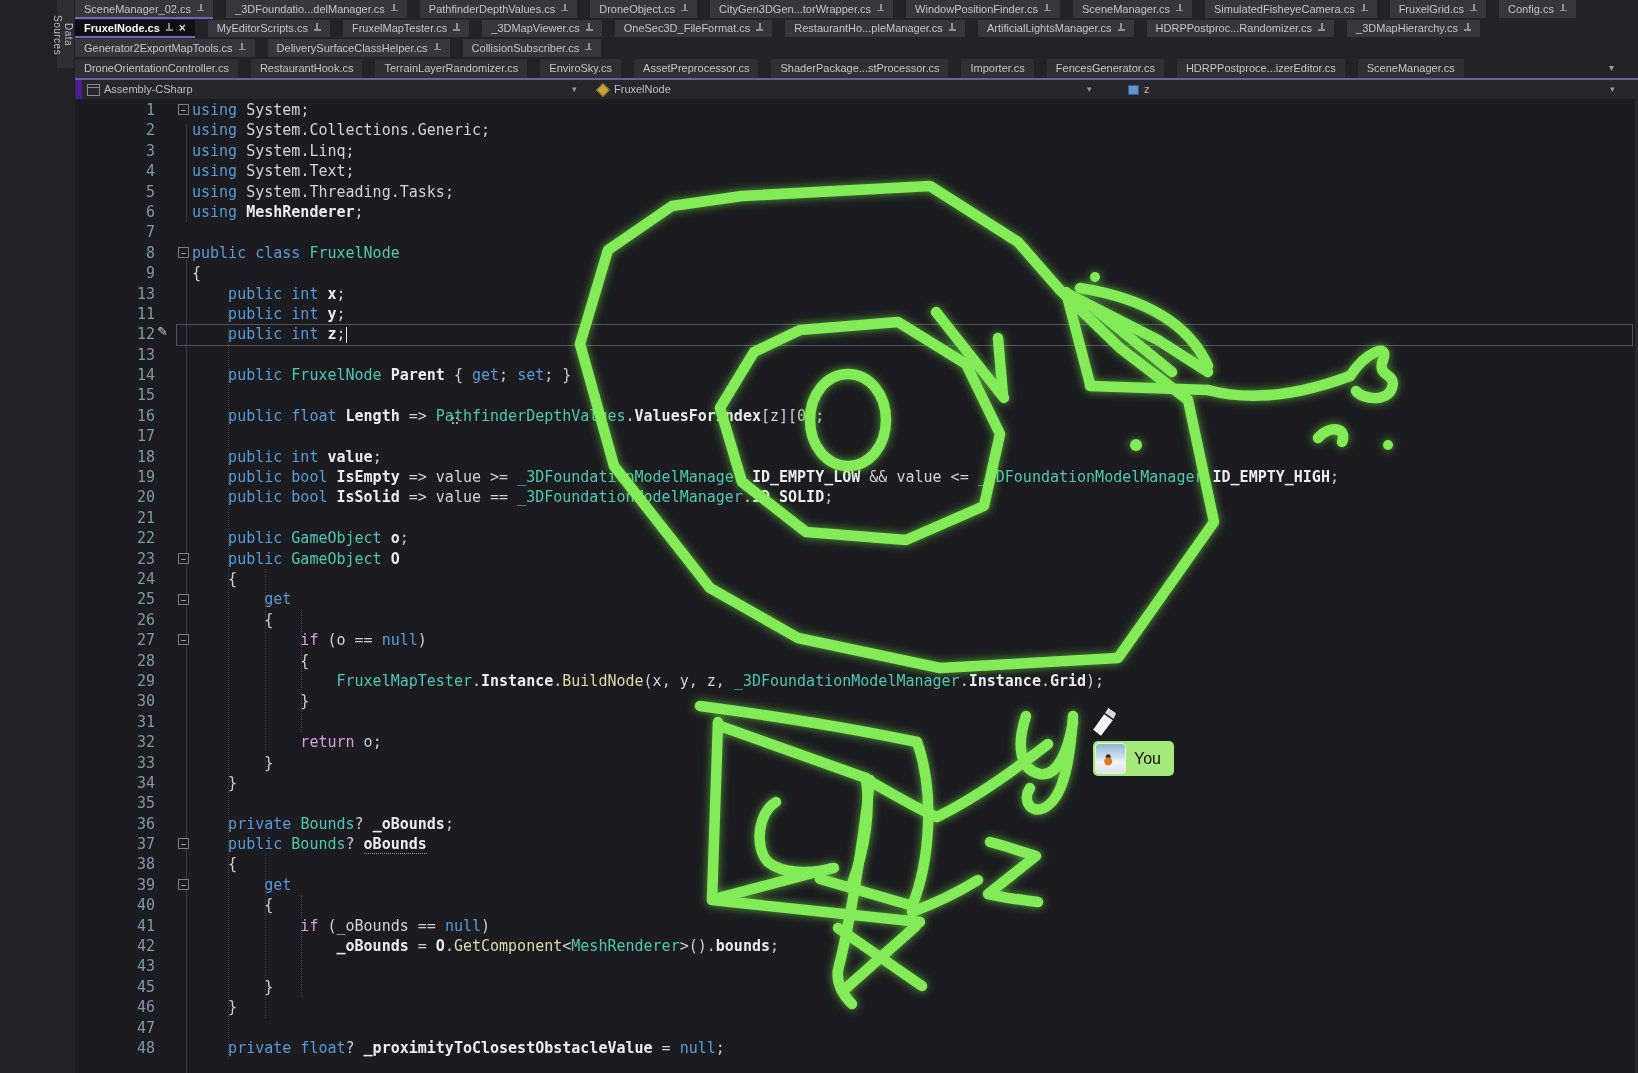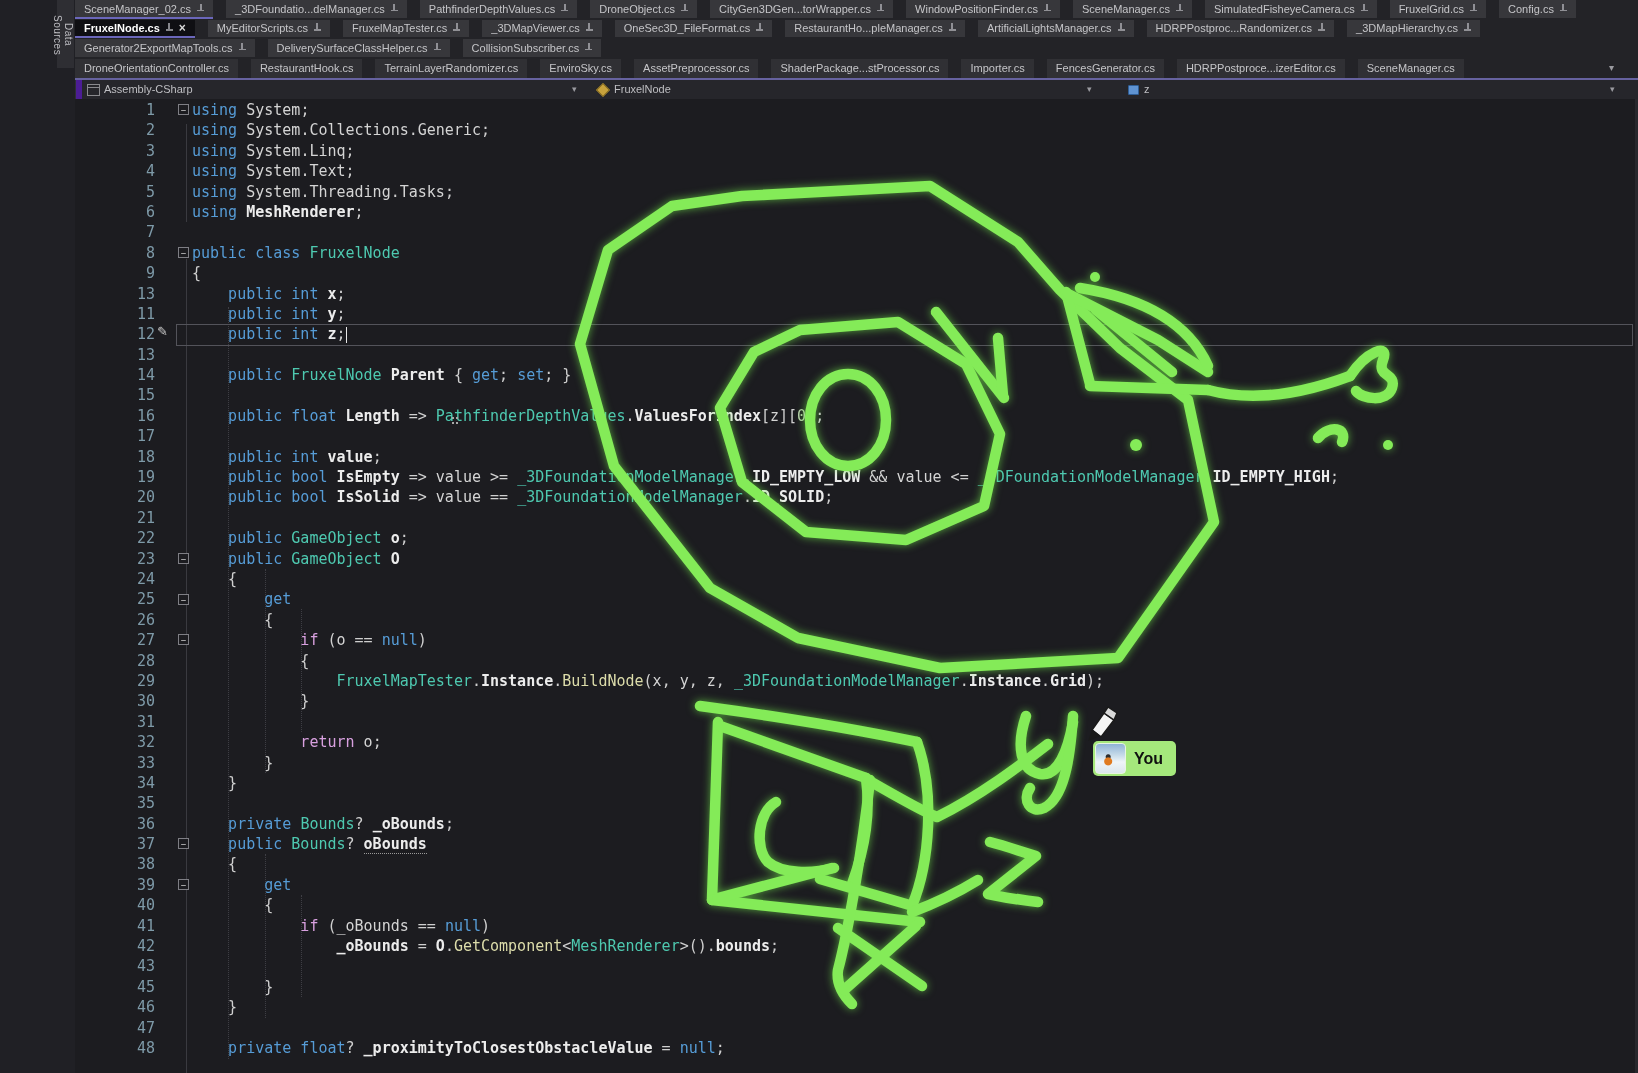--- a/index.html
+++ b/index.html
@@ -62,21 +62,21 @@
   #anno{position:absolute;left:0;top:0;pointer-events:none;}
   #anno .ink{filter:drop-shadow(0 0 4px rgba(115,235,75,.65));}
   
   #badge{position:absolute;left:1093px;top:741px;height:35px;display:flex;align-items:center;
          background:#a5e87c;border-radius:5px;padding-right:13px;}
   #avatar{width:31px;height:31px;margin:2px 8px 2px 2px;border-radius:4px;border:1px solid #e8f5e0;box-sizing:border-box;
      background:
        radial-gradient(circle at 42% 60%, #e07a20 0 3.5px, rgba(224,122,32,0) 4.5px),
        radial-gradient(circle at 42% 44%, #2c2c2c 0 2px, rgba(44,44,44,0) 3px),
        linear-gradient(180deg,#8fb3d6 0%,#c9dcea 40%,#eef4f8 62%,#dce6ed 100%);}
-  #badge-label{color:#101010;font-weight:bold;font-size:16px;}
+  #badge-label{color:#101010;font-weight:normal;font-size:16px;}
 </style>
 </head>
 <body>
 
 <div id="screen">
 
   <div id="rail">
     <div id="vtab">Data Sources</div>
   </div>
 

